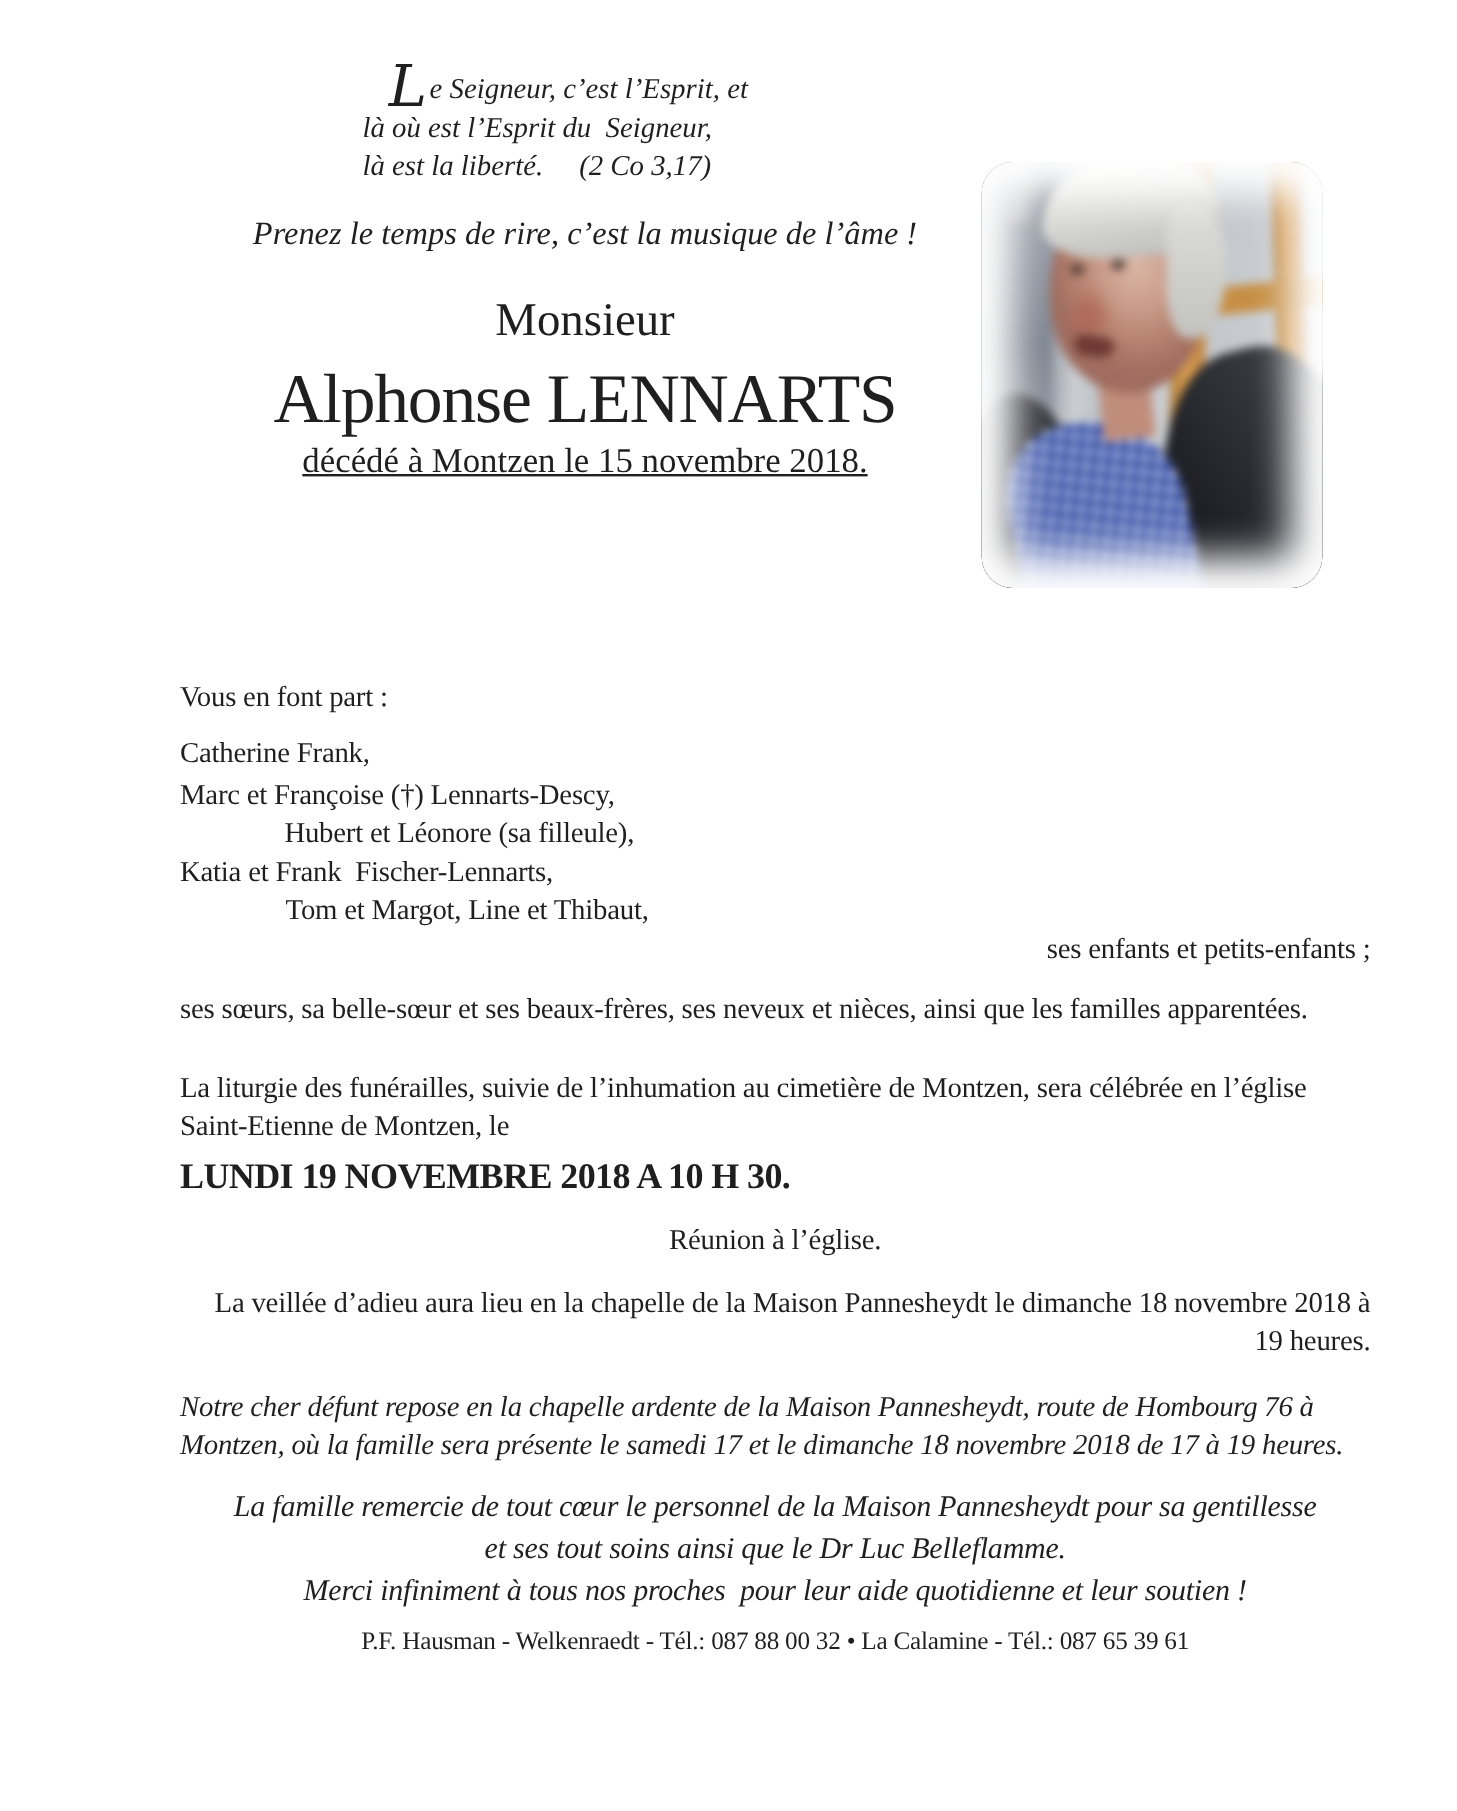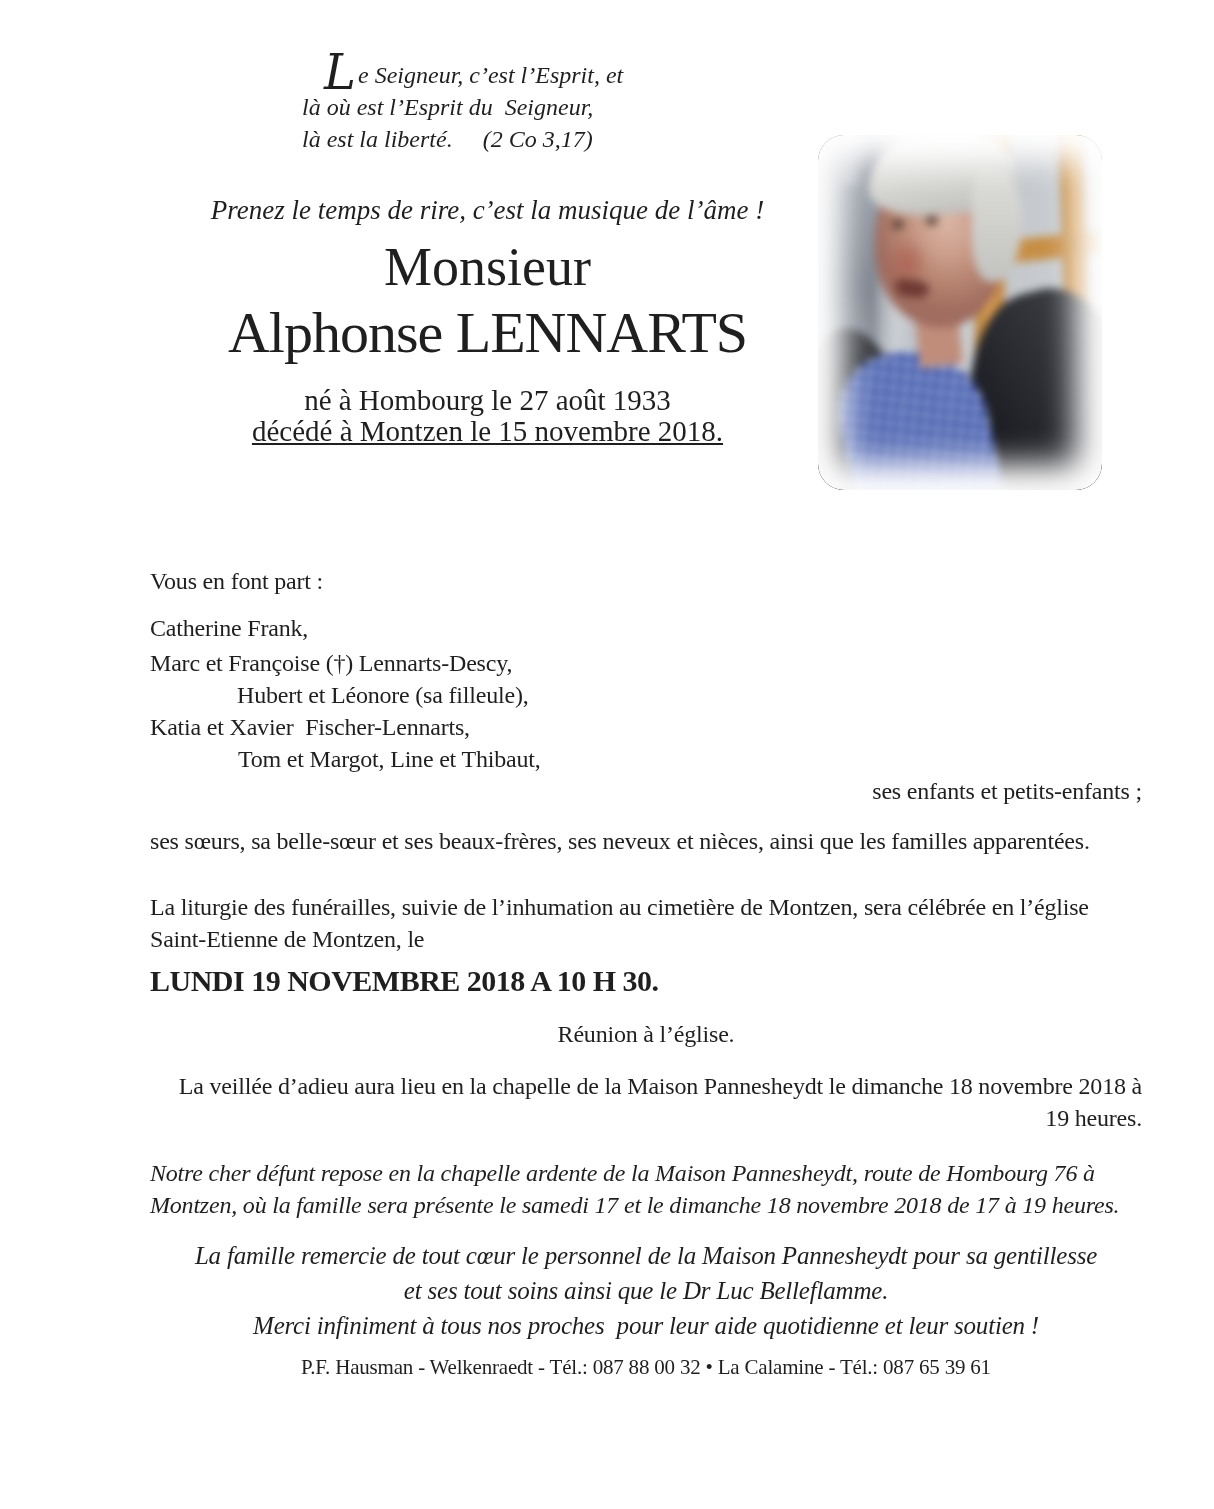--- a/index.html
+++ b/index.html
@@ -15,27 +15,27 @@
   }
   .q-line { white-space:pre-wrap; }
   .q1 { padding-left:56px; }
   .big-l {
     position:absolute; left:22px; top:-11px; font-size:48px; line-height:1;
     font-style:italic; font-family:"DejaVu Serif", serif;
   }
 
   
   .motto {
-    position:absolute; left:0; top:193px; width:975px; text-align:center;
+    position:absolute; left:0; top:177px; width:975px; text-align:center;
     font-style:italic; font-size:27px; line-height:34px; white-space:pre-wrap;
   }
 
   
   .title-block { position:absolute; left:0; top:237px; width:975px; text-align:center; }
-  .t-salutation { font-size:54px; line-height:60px; }
+  .t-salutation { font-size:39px; line-height:60px; }
   .t-name { font-size:58px; line-height:72px; letter-spacing:-1px; }
   .t-relation { font-size:44px; line-height:46px; }
   .t-birth { font-size:29px; line-height:31px; margin-top:16px; }
   .t-death { font-size:29px; line-height:31px;text-decoration:underline; }
 
   
   .photo {
     position:absolute; left:818px; top:135px; width:284px; height:355px;
     border-radius:26px; overflow:hidden;
   }
@@ -123,21 +123,20 @@
     <div class="q-line q1">e Seigneur, c’est l’Esprit, et</div>
     <div class="q-line">là où est l’Esprit du  Seigneur,</div>
     <div class="q-line">là est la liberté.     (2 Co 3,17)</div>
   </div>
 
   <div class="motto">Prenez le temps de rire, c’est la musique de l’âme !</div>
 
   <div class="title-block">
     <div class="t-salutation">Monsieur</div>
     <div class="t-name">Alphonse LENNARTS</div>
-    <div class="t-birth">né à Hombourg le 27 août 1933</div>
     <div class="t-death">décédé à Montzen le 15 novembre 2018.</div>
   </div>
 
   <div class="photo">
     <div class="ph-art">
       <div class="ph-bg"></div>
       <div class="ph-window"></div>
       <div class="ph-wood-v1"></div>
       <div class="ph-wood-v2"></div>
       <div class="ph-wood-h1"></div>
@@ -157,21 +156,21 @@
     <div class="ph-vignette"></div>
   </div>
 
   <div class="body-col">
     <p class="intro">Vous en font part :</p>
     <p class="spouse">Catherine Frank,</p>
 
     <div class="children">
       <div class="child-line">Marc et Françoise (†) Lennarts-Descy,</div>
       <div class="child-line ind">Hubert et Léonore (sa filleule),</div>
-      <div class="child-line">Katia et Xavier  Fischer-Lennarts,</div>
+      <div class="child-line">Katia et Frank  Fischer-Lennarts,</div>
       <div class="child-line ind2">Tom et Margot, Line et Thibaut,</div>
     </div>
     <p class="right children-role">ses enfants et petits-enfants ;</p>
 
     <p class="relatives">ses sœurs, sa belle-sœur et ses beaux-frères, ses neveux et nièces, ainsi que les familles apparentées.</p>
 
     <p class="liturgy">La liturgie des funérailles, suivie de l’inhumation au cimetière de Montzen, sera célébrée en l’église Saint-Etienne de Montzen, le</p>
     <p class="date-line">LUNDI 19 NOVEMBRE 2018 A 10 H 30.</p>
     <p class="meeting">Réunion à l’église.</p>
 

